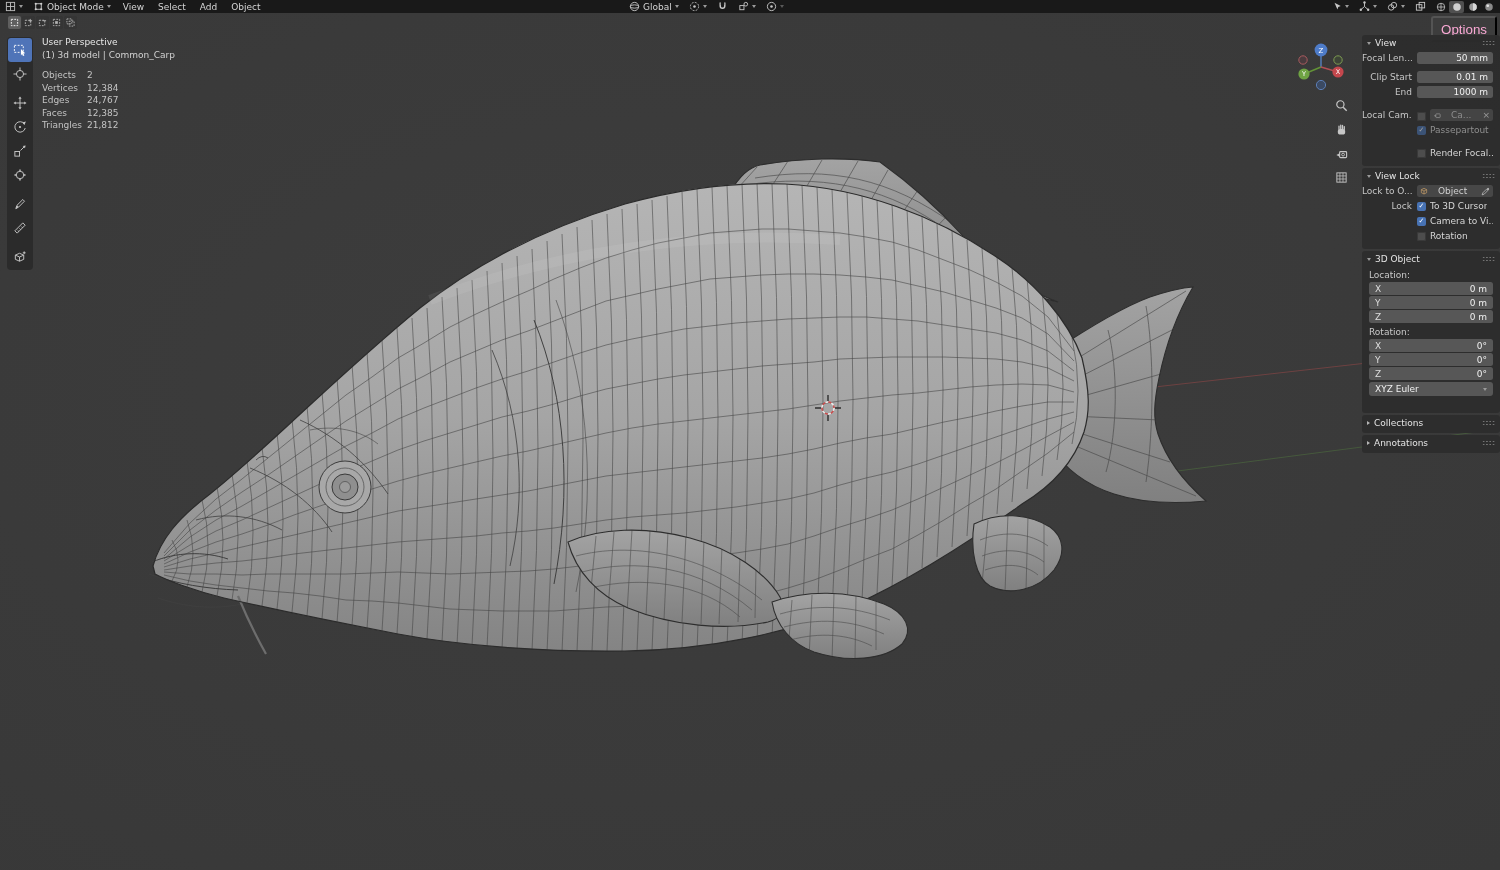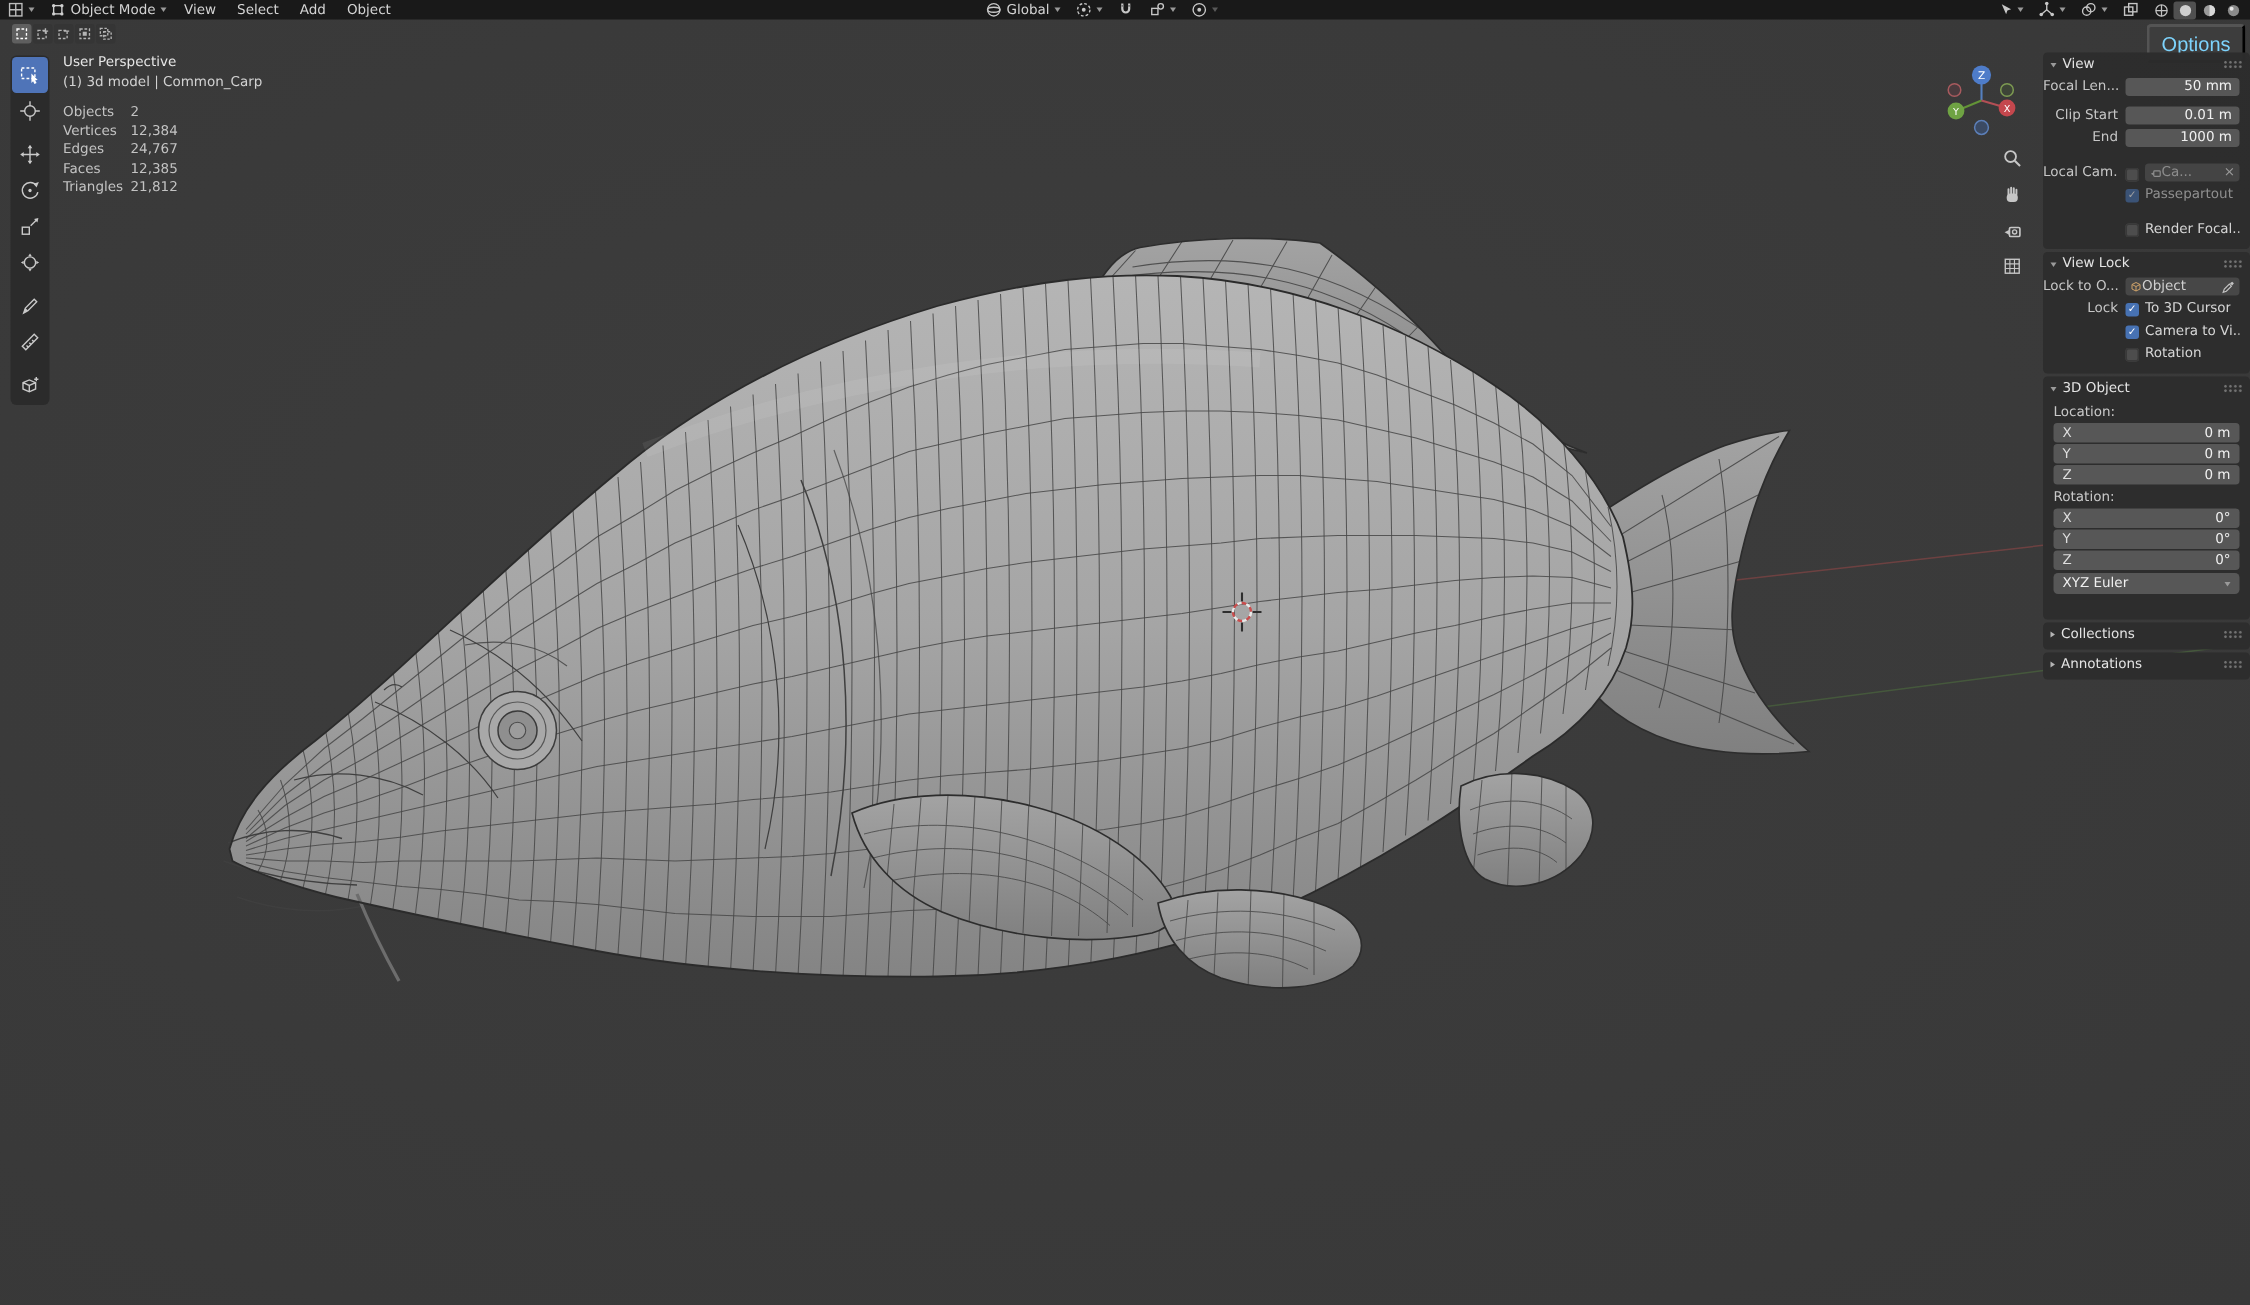--- a/index.html
+++ b/index.html
@@ -3,38 +3,38 @@
 <meta charset="utf-8">
 <style>
   *{margin:0;padding:0;box-sizing:border-box}
   html,body{width:1500px;height:870px;overflow:hidden;background:#3b3b3b;
     font-family:"DejaVu Sans","Liberation Sans",sans-serif;font-size:9px;color:#d8d8d8}
   .app{position:relative;width:1500px;height:870px;background:radial-gradient(ellipse at 45% 45%,#3d3d3d 0%,#383838 100%)}
 
   
   .topbar{position:absolute;top:0;left:0;right:0;height:13px;background:#191919;display:flex;align-items:flex-start;z-index:40;white-space:nowrap}
   .hgroup{display:flex;align-items:center;height:100%}
-  .hgroup.center{position:absolute;left:652px}
+  .hgroup.center{position:absolute;left:624px}
   .hgroup.right{position:absolute;right:2px}
   .hbtn{display:flex;align-items:center;gap:3px;padding:0 5px;height:100%;color:#d4d4d4;cursor:default}
   .menu-item{padding:0 7px;height:100%;display:flex;align-items:center;color:#d4d4d4}
   .tri-down{width:0;height:0;border-left:2.5px solid transparent;border-right:2.5px solid transparent;border-top:3px solid #9a9a9a}
   .tri-right{width:0;height:0;border-top:2.5px solid transparent;border-bottom:2.5px solid transparent;border-left:3px solid #b5b5b5}
   .shade-group{display:flex;align-items:center;gap:1px;padding:0 2px}
   .shade-btn{width:15px;height:12px;display:flex;align-items:center;justify-content:center;border-radius:2px}
   .shade-btn.active{background:#505050}
 
   
   .tset{position:absolute;left:8px;top:16px;display:flex;gap:1px;z-index:30}
   .tset .tsbtn{width:13px;height:13px;background:#353535;border-radius:2px;display:flex;align-items:center;justify-content:center}
   .tset .tsbtn.active{background:#5f5f5f}
 
   
   .options-btn{position:absolute;top:16px;right:3px;height:13px;background:#3d3d3d;border-radius:3px;
-    padding:11px 8px;display:flex;align-items:center;color:#7dd3fc;z-index:30}
+    padding:11px 8px;display:flex;align-items:center;color:#f9a8d4;z-index:30}
 
   
   .toolbar{position:absolute;left:7px;top:37px;width:26px;background:rgba(38,38,38,.72);border-radius:4px;
     padding:1px;display:flex;flex-direction:column;z-index:30}
   .tool{width:24px;height:24px;border-radius:3px;display:flex;align-items:center;justify-content:center}
   .tool.active{background:#4f74b8}
   .tool-gap{height:5px}
 
   
   .vp-info{position:absolute;left:42px;top:36px;z-index:20;color:#dcdcdc}
@@ -55,21 +55,21 @@
   .panel.collapsed{padding-bottom:2px}
   .phead{height:16px;display:flex;align-items:center;gap:4px;padding:0 5px;color:#e4e4e4}
   .grip{margin-left:auto;width:13px;height:6px;opacity:.8;
     background-image:radial-gradient(circle,#848484 .7px,transparent 1px);background-size:3.3px 3px}
   .srow{display:flex;align-items:center;height:14px;padding-right:7px;margin-bottom:1px}
   .srow .lab{width:50px;flex:none;text-align:right;margin-right:5px;color:#c6c6c6;white-space:nowrap;overflow:hidden}
   .srow .ctl{flex:1;display:flex;align-items:flex-end;gap:4px;min-width:0}
   .nfield{flex:1;height:12px;background:#575757;border-radius:2.5px;display:flex;align-items:center;
     justify-content:flex-end;padding:0 5px;color:#f0f0f0}
   .ofield{flex:1;height:12px;background:#474747;border-radius:2.5px;display:flex;align-items:center;
-    gap:0;padding:0 3px;color:#cfcfcf;min-width:0}
+    gap:10px;padding:0 3px;color:#cfcfcf;min-width:0}
   .ofield.disabled{background:#444;color:#8d8d8d}
   .ofield .otext{flex:1;overflow:hidden;white-space:nowrap}
   .cb{width:9px;height:9px;border-radius:2px;background:#4d4d4d;box-shadow:inset 0 0 0 1px #393939;flex:none;
     display:flex;align-items:center;justify-content:center;font-size:7px;color:#fff;line-height:1}
   .cb.checked{background:#4772b3;box-shadow:none}
   .cb.dim{opacity:.55}
   .cblab{color:#d6d6d6;white-space:nowrap;overflow:hidden}
   .cblab.dim{color:#8f8f8f}
   .gap4{height:4px}.gap8{height:8px}
   .sublabel{padding:3px 7px 2px;color:#c9c9c9}

